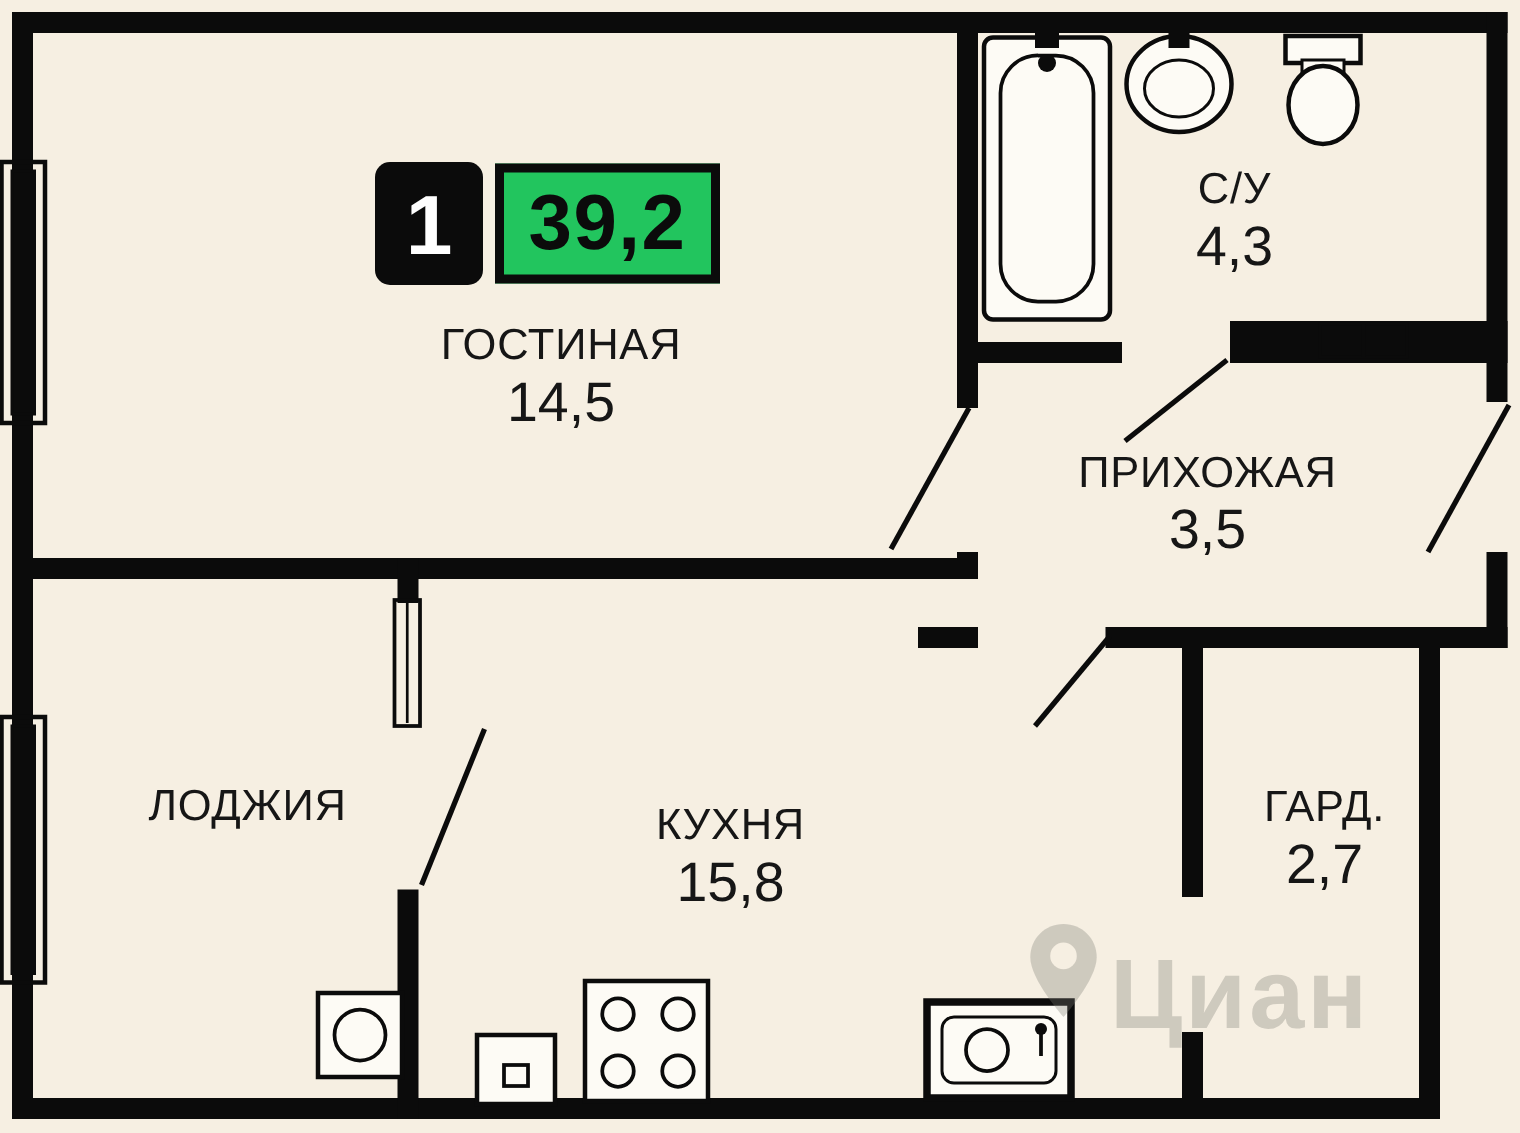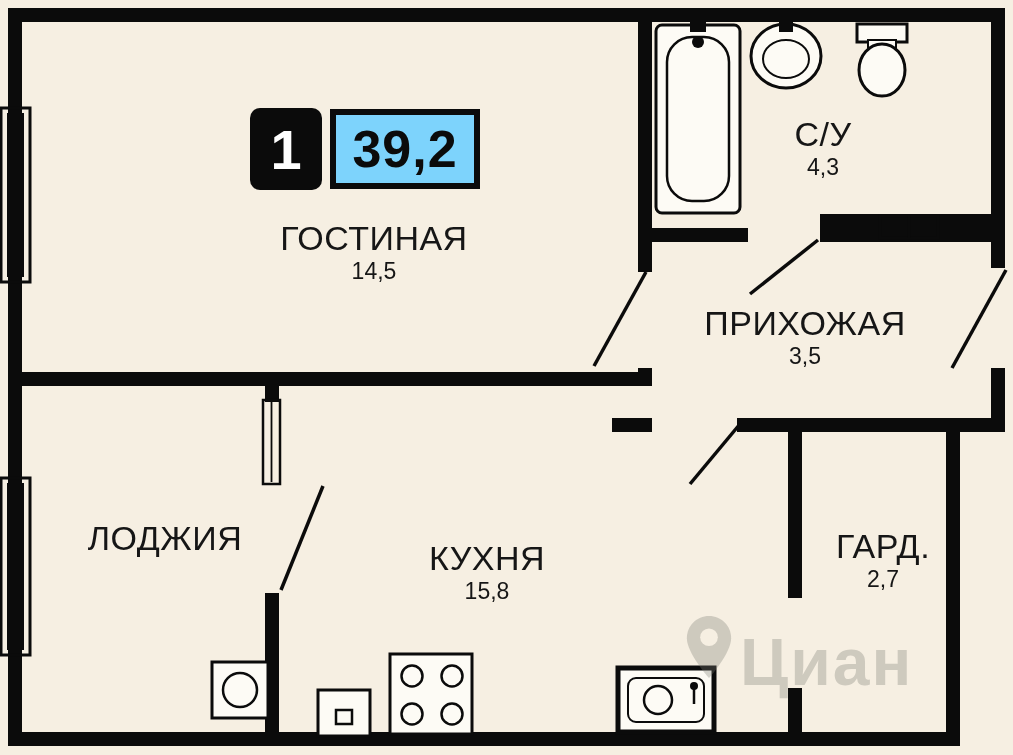--- a/index.html
+++ b/index.html
@@ -10,27 +10,27 @@
   }
   #plan{position:relative;width:1013px;height:755px;background:var(--background,#f6efe2);}
   #plan > svg{position:absolute;left:0;top:0;z-index:1;}
   .wall{fill:var(--wall,#0b0b0b);}
   .ln{stroke:var(--wall,#0b0b0b);fill:none;}
   .wfill{fill:#fdfbf5;}
   .solid{fill:var(--wall,#0b0b0b);}
 
   .room-label{position:absolute;transform:translate(-50%,-50%);text-align:center;
               color:var(--text,#161616);white-space:nowrap;z-index:3;}
-  .room-name{font-size:34px;letter-spacing:.5px;}
-  .room-area{font-size:23px;margin-top:0;}
+  .room-name{font-size:29px;letter-spacing:.5px;}
+  .room-area{font-size:37px;margin-top:0;}
 
   .badge{position:absolute;left:250px;top:108px;display:flex;align-items:center;z-index:4;}
   .badge-rooms{width:72px;height:82px;background:var(--wall,#0b0b0b);border-radius:10px;
     color:#ffffff;font-size:56px;font-weight:bold;display:flex;align-items:center;justify-content:center;}
-  .badge-area{margin-left:8px;width:138px;height:68px;background:#7dd3fc;
+  .badge-area{margin-left:8px;width:138px;height:68px;background:#22c55e;
     border:6px solid var(--wall,#0b0b0b);color:var(--wall,#0b0b0b);
     font-size:52px;font-weight:bold;display:flex;align-items:center;justify-content:center;letter-spacing:1px;}
 
   .watermark{position:absolute;left:686px;top:598px;display:flex;align-items:center;gap:8px;
     color:var(--watermark,#7d7d75);opacity:.32;z-index:2;}
   .watermark-text{font-size:66px;font-weight:bold;letter-spacing:2px;line-height:1;margin-top:31px;}
 </style>
 </head>
 <body>
 

